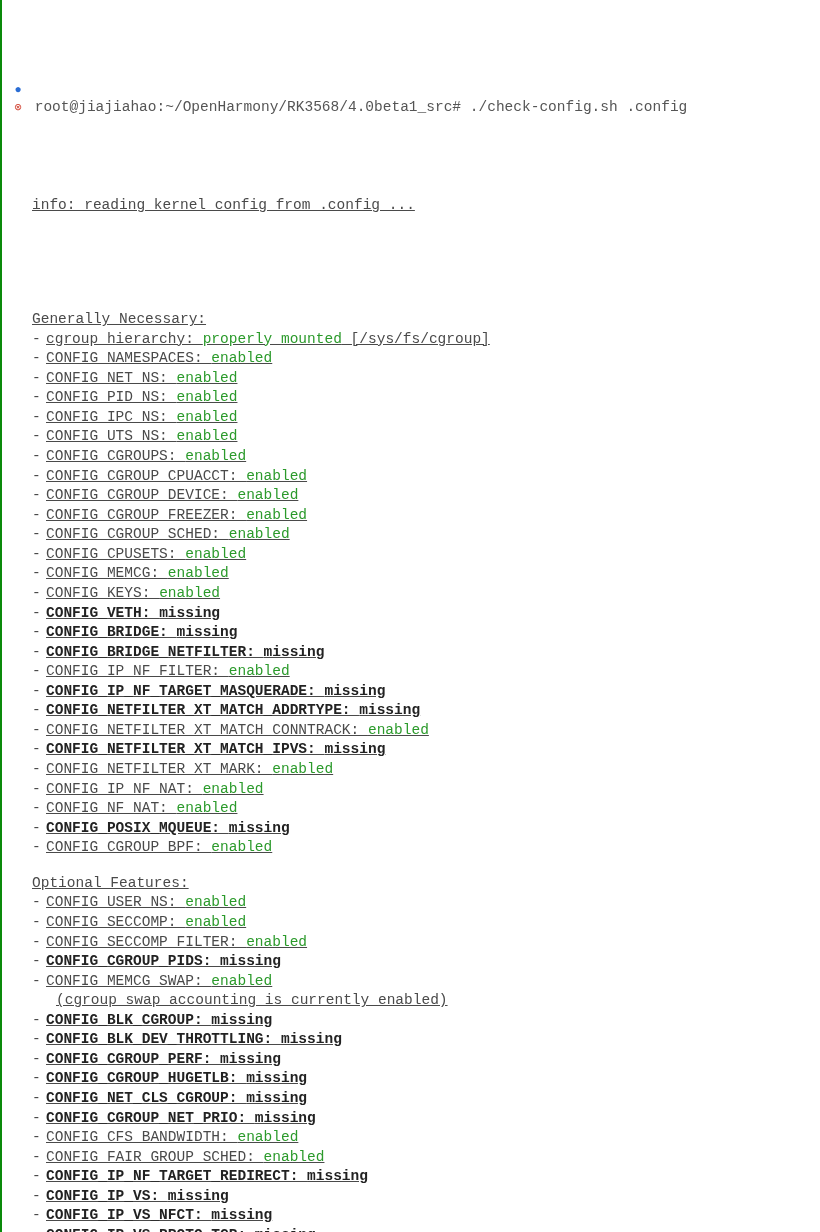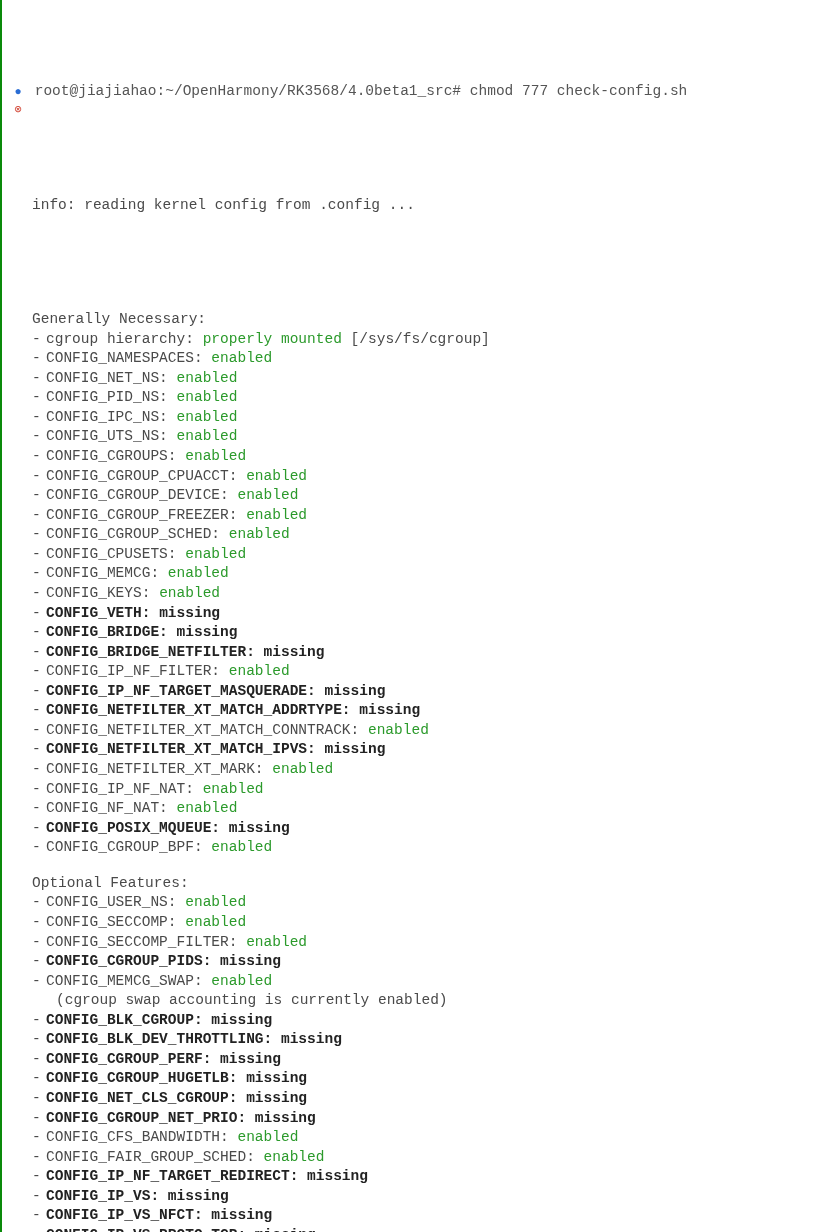--- a/index.html
+++ b/index.html
@@ -31,30 +31,30 @@
   }
   .dot-blue { color: #2a6dd4; }
   .dot-red  { color: #d34a3a; }
   .prompt   { color: #555; }
   .indent   { margin-left: 24px; }
   .indent2  { margin-left: 24px; }
   .section  { margin-top: 16px; }
   .green    { color: #2b9a2b; margin-top: 12px; }
   .red      { color: #d33; }
   .bold     { font-weight: 700; color: #222; }
-  .line     { display: block; }
+  .line     { display: block; text-decoration: underline; }
   .dash     { display:inline-block; width:14px; }
 </style>
 </head>
 <body>
 
 <div class="content">
 
   
-  <div id="prompt-area"><div class="row"><span class="bullet dot-blue">●</span><span class="prompt"> root@jiajiahao:~/OpenHarmony/RK3568/4.0beta1_src# chmod 777 check-config.sh</span></div><div class="row"><span class="bullet dot-red">⊗</span></div></div>
+  <div id="prompt-area"><div class="row"><span class="bullet dot-blue">●</span></div><div class="row"><span class="bullet dot-red">⊗</span><span class="prompt"> root@jiajiahao:~/OpenHarmony/RK3568/4.0beta1_src# ./check-config.sh .config</span></div></div>
 
   
   <div class="indent line">info: reading kernel config from .config ...</div>
 
   
   <div id="sections"><div class="section indent"><div class="line">Generally Necessary:</div><div class="line"><span class="dash">-</span><span>cgroup hierarchy: </span><span class="green">properly mounted</span><span> [/sys/fs/cgroup]</span></div><div class="line"><span class="dash">-</span><span>CONFIG_NAMESPACES: </span><span class="green">enabled</span></div><div class="line"><span class="dash">-</span><span>CONFIG_NET_NS: </span><span class="green">enabled</span></div><div class="line"><span class="dash">-</span><span>CONFIG_PID_NS: </span><span class="green">enabled</span></div><div class="line"><span class="dash">-</span><span>CONFIG_IPC_NS: </span><span class="green">enabled</span></div><div class="line"><span class="dash">-</span><span>CONFIG_UTS_NS: </span><span class="green">enabled</span></div><div class="line"><span class="dash">-</span><span>CONFIG_CGROUPS: </span><span class="green">enabled</span></div><div class="line"><span class="dash">-</span><span>CONFIG_CGROUP_CPUACCT: </span><span class="green">enabled</span></div><div class="line"><span class="dash">-</span><span>CONFIG_CGROUP_DEVICE: </span><span class="green">enabled</span></div><div class="line"><span class="dash">-</span><span>CONFIG_CGROUP_FREEZER: </span><span class="green">enabled</span></div><div class="line"><span class="dash">-</span><span>CONFIG_CGROUP_SCHED: </span><span class="green">enabled</span></div><div class="line"><span class="dash">-</span><span>CONFIG_CPUSETS: </span><span class="green">enabled</span></div><div class="line"><span class="dash">-</span><span>CONFIG_MEMCG: </span><span class="green">enabled</span></div><div class="line"><span class="dash">-</span><span>CONFIG_KEYS: </span><span class="green">enabled</span></div><div class="line"><span class="dash">-</span><span class="bold">CONFIG_VETH: </span><span class="red bold">missing</span></div><div class="line"><span class="dash">-</span><span class="bold">CONFIG_BRIDGE: </span><span class="red bold">missing</span></div><div class="line"><span class="dash">-</span><span class="bold">CONFIG_BRIDGE_NETFILTER: </span><span class="red bold">missing</span></div><div class="line"><span class="dash">-</span><span>CONFIG_IP_NF_FILTER: </span><span class="green">enabled</span></div><div class="line"><span class="dash">-</span><span class="bold">CONFIG_IP_NF_TARGET_MASQUERADE: </span><span class="red bold">missing</span></div><div class="line"><span class="dash">-</span><span class="bold">CONFIG_NETFILTER_XT_MATCH_ADDRTYPE: </span><span class="red bold">missing</span></div><div class="line"><span class="dash">-</span><span>CONFIG_NETFILTER_XT_MATCH_CONNTRACK: </span><span class="green">enabled</span></div><div class="line"><span class="dash">-</span><span class="bold">CONFIG_NETFILTER_XT_MATCH_IPVS: </span><span class="red bold">missing</span></div><div class="line"><span class="dash">-</span><span>CONFIG_NETFILTER_XT_MARK: </span><span class="green">enabled</span></div><div class="line"><span class="dash">-</span><span>CONFIG_IP_NF_NAT: </span><span class="green">enabled</span></div><div class="line"><span class="dash">-</span><span>CONFIG_NF_NAT: </span><span class="green">enabled</span></div><div class="line"><span class="dash">-</span><span class="bold">CONFIG_POSIX_MQUEUE: </span><span class="red bold">missing</span></div><div class="line"><span class="dash">-</span><span>CONFIG_CGROUP_BPF: </span><span class="green">enabled</span></div></div><div class="section indent"><div class="line">Optional Features:</div><div class="line"><span class="dash">-</span><span>CONFIG_USER_NS: </span><span class="green">enabled</span></div><div class="line"><span class="dash">-</span><span>CONFIG_SECCOMP: </span><span class="green">enabled</span></div><div class="line"><span class="dash">-</span><span>CONFIG_SECCOMP_FILTER: </span><span class="green">enabled</span></div><div class="line"><span class="dash">-</span><span class="bold">CONFIG_CGROUP_PIDS: </span><span class="red bold">missing</span></div><div class="line"><span class="dash">-</span><span>CONFIG_MEMCG_SWAP: </span><span class="green">enabled</span></div><div class="line indent2">(cgroup swap accounting is currently enabled)</div><div class="line"><span class="dash">-</span><span class="bold">CONFIG_BLK_CGROUP: </span><span class="red bold">missing</span></div><div class="line"><span class="dash">-</span><span class="bold">CONFIG_BLK_DEV_THROTTLING: </span><span class="red bold">missing</span></div><div class="line"><span class="dash">-</span><span class="bold">CONFIG_CGROUP_PERF: </span><span class="red bold">missing</span></div><div class="line"><span class="dash">-</span><span class="bold">CONFIG_CGROUP_HUGETLB: </span><span class="red bold">missing</span></div><div class="line"><span class="dash">-</span><span class="bold">CONFIG_NET_CLS_CGROUP: </span><span class="red bold">missing</span></div><div class="line"><span class="dash">-</span><span class="bold">CONFIG_CGROUP_NET_PRIO: </span><span class="red bold">missing</span></div><div class="line"><span class="dash">-</span><span>CONFIG_CFS_BANDWIDTH: </span><span class="green">enabled</span></div><div class="line"><span class="dash">-</span><span>CONFIG_FAIR_GROUP_SCHED: </span><span class="green">enabled</span></div><div class="line"><span class="dash">-</span><span class="bold">CONFIG_IP_NF_TARGET_REDIRECT: </span><span class="red bold">missing</span></div><div class="line"><span class="dash">-</span><span class="bold">CONFIG_IP_VS: </span><span class="red bold">missing</span></div><div class="line"><span class="dash">-</span><span class="bold">CONFIG_IP_VS_NFCT: </span><span class="red bold">missing</span></div><div class="line"><span class="dash">-</span><span class="bold">CONFIG_IP_VS_PROTO_TCP: </span><span class="red bold">missing</span></div></div></div>
 
 </div>
 
 </body></html>

